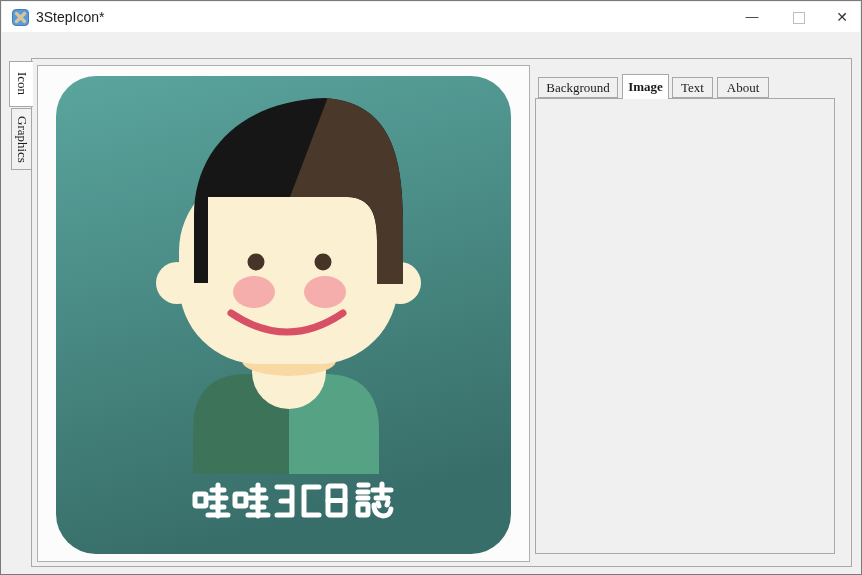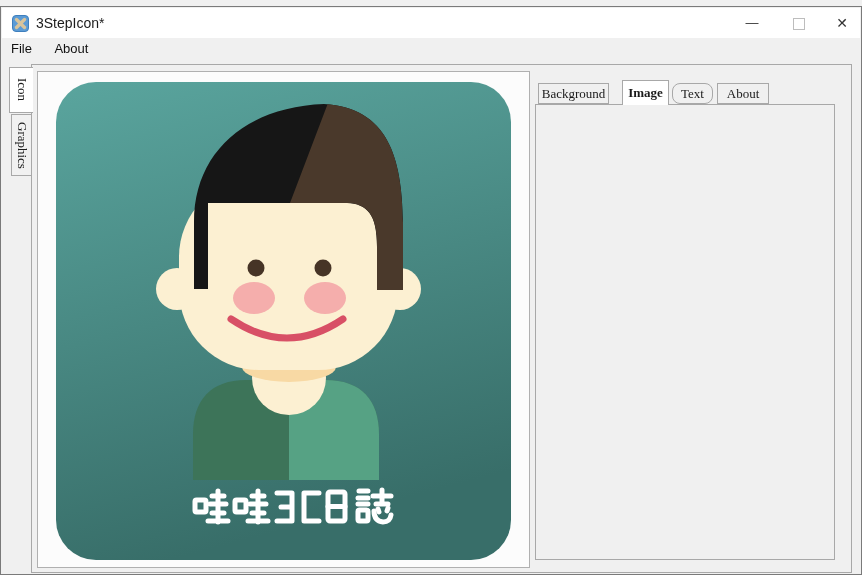--- a/index.html
+++ b/index.html
@@ -1,18 +1,18 @@
 <!DOCTYPE html>
 <html><head>
 <meta charset="utf-8">
 <style>
   html,body{margin:0;padding:0;}
   body{width:862px;height:575px;position:relative;overflow:hidden;
        font-family:"Liberation Sans","DejaVu Sans",sans-serif;background:#f0f0f0;}
-  .win{position:absolute;inset:0;border:1px solid #7a7a7a;box-sizing:border-box;background:#f0f0f0;margin-top:6px;}
+  .win{position:absolute;inset:0;border:1px solid #7a7a7a;box-sizing:border-box;background:#f0f0f0;}
   .serif{font-family:"Liberation Serif","DejaVu Serif",serif;}
   
   .titlebar{position:absolute;left:1px;top:1px;right:1px;height:30px;background:#ffffff;}
   .appicon{position:absolute;left:10px;top:7px;width:17px;height:17px;}
   .title{position:absolute;left:34px;top:7px;font-size:14px;color:#1b1b1b;}
   .winbtn{position:absolute;top:0;width:46px;height:30px;text-align:center;line-height:30px;font-size:13px;color:#333;}
   .btn-min{left:727px;}
   .btn-max{left:774px;}
   .btn-max .box{display:inline-block;width:10px;height:10px;border:1px solid #bdbdbd;vertical-align:middle;}
   .btn-close{left:817px;font-size:14px;}
@@ -76,24 +76,20 @@
         <line x1="4.5" y1="4.5" x2="12.5" y2="12.5"></line>
         <line x1="12.5" y1="4.5" x2="4.5" y2="12.5"></line>
       </g>
     </svg>
     <span class="title">3StepIcon*</span>
     <div class="winbtn btn-min">—</div>
     <div class="winbtn btn-max"><span class="box"></span></div>
     <div class="winbtn btn-close">✕</div>
   </div>
 
-  <div class="menubar">
-    <span class="menuitem">File</span>
-    <span class="menuitem">About</span>
-  </div>
 
   <div class="iconpage"></div>
   <div class="sidetab sel serif">Icon</div>
   <div class="sidetab unsel serif">Graphics</div>
 
   <div class="preview"></div>
   <svg class="avatar" viewBox="0 0 455 478" aria-label="哇哇3C日誌">
     <defs>
       <linearGradient id="bgg" x1="0" y1="0" x2="0.25" y2="1">
         <stop offset="0" stop-color="#5aa59e"></stop>
@@ -153,23 +149,23 @@
       <g transform="translate(300,407)">
         <path d="M3,2 H12 M2,9 H12 M2,15 H12"></path>
           <rect x="2" y="21" width="10" height="11" rx="1.5"></rect>
         <path d="M26,1 V15 M17,7 H35 M20,15 H32"></path>
         <path d="M18,22 Q18,32 27,33 Q34,33 35,26"></path>
         <path d="M22,20 L23,23 M32,19 L31,22"></path>
       </g>
     </g>
   </svg>
 
-  <div class="rtab serif" style="left:537px;width:71px;font-family:Liberation Serif, serif;">Background</div>
+  <div class="rtab serif" style="left:537px;width:80px;font-family:Liberation Serif, serif;">Background</div>
   <div class="rtab sel serif" style="left:621px;width:47px;">Image</div>
-  <div class="rtab serif" style="left:671px;width:41px;border-radius:8px;">Text</div>
+  <div class="rtab serif" style="left:671px;width:41px;">Text</div>
   <div class="rtab serif" style="left:716px;width:52px;">About</div>
   <div class="rpage"></div>
 
   <div class="radio" style="left:546px;top:155px;"></div>
   <div class="rlabel serif" style="left:567px;top:154px;">Flat</div>
   <div class="imgpanel" style="top:105px;">
     <svg style="position:absolute;left:12px;top:8px;" width="106" height="88" viewBox="0 0 106 88">
       <path d="M38,54 C24,57 14,65 11,79 C10,86 14,89 21,88 C34,86 45,75 48,64 Z" fill="#000"></path>
       <path d="M42,58 L94,5 C99,0 104,5 99,11 L50,67 Z" fill="#000"></path>
     </svg>

